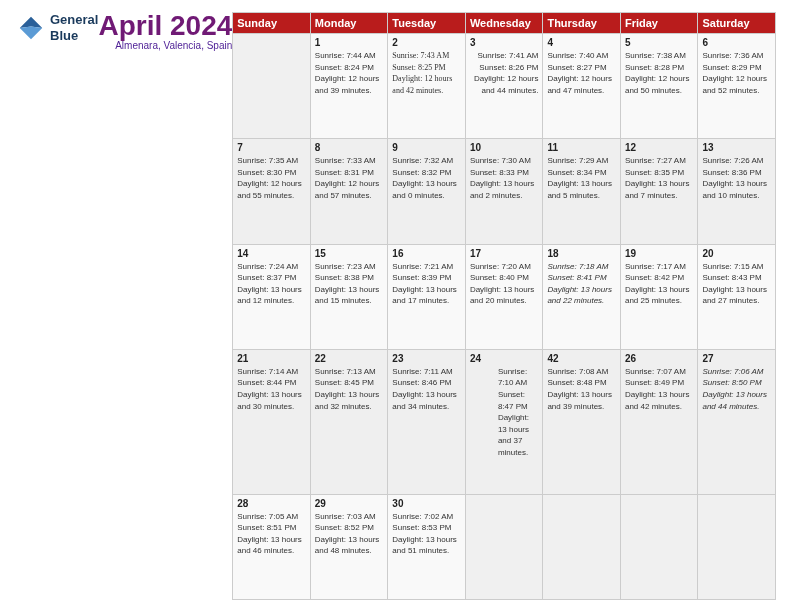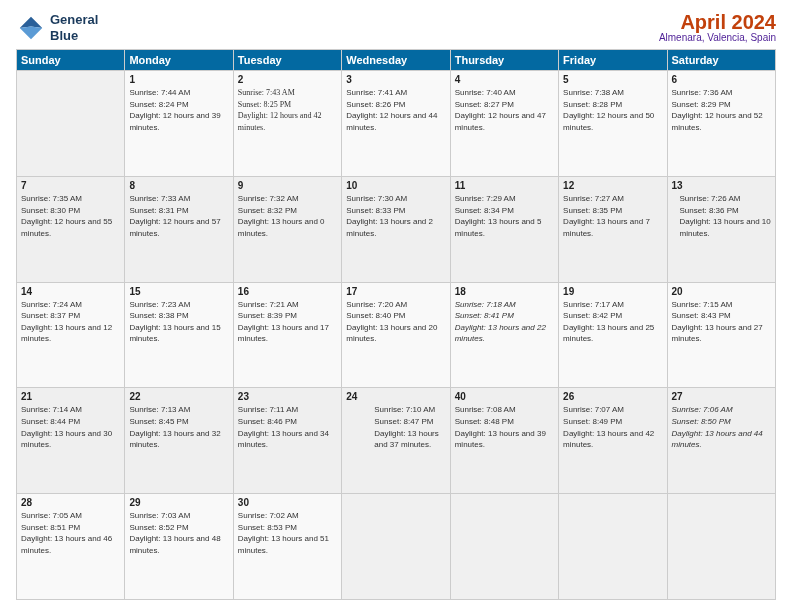--- a/index.html
+++ b/index.html
@@ -8,21 +8,21 @@
       background: #fff;
       width: 792px;
       height: 612px;
       overflow: hidden;
     }
     .page {
       width: 792px;
       height: 612px;
       padding: 12px 16px;
       display: flex;
-      flex-direction: column;
+      flex-direction: row;
     }
     .top-header {
       display: flex;
       align-items: flex-start;
       justify-content: space-between;
       margin-bottom: 6px;
     }
     .logo {
       display: flex;
       align-items: center;
@@ -35,37 +35,37 @@
       line-height: 1.2;
     }
     .logo-icon {
       width: 30px;
       height: 30px;
     }
     .title-block {
       text-align: right;
     }
     .month-title {
-      font-size: 20px;
+      font-size: 28px;
       font-weight: bold;
-      color: #c2410c;
+      color: #701a75;
       line-height: 1;
     }
     .subtitle {
       font-size: 10px;
       color: #4c1d95;
     }
     .calendar-table {
       width: 100%;
       border-collapse: collapse;
       flex: 1;
       table-layout: fixed;
     }
     .calendar-table thead tr th {
-      background-color: #0369a1;
+      background-color: #b91c1c;
       color: #fff;
       font-size: 11px;
       font-weight: bold;
       padding: 4px 4px;
       border: 1px solid #ccc;
       text-align: left;
     }
     .calendar-table tbody tr td {
       border: 1px solid #ccc;
       vertical-align: top;
@@ -139,21 +139,21 @@
 Daylight: 12 hours and 39 minutes.</div>
           </td>
           <td>
             <span class="day-number">2</span>
             <div class="cell-content" style="white-space: pre-line; font-family: Liberation Serif, serif;">Sunrise: 7:43 AM
 Sunset: 8:25 PM
 Daylight: 12 hours and 42 minutes.</div>
           </td>
           <td>
             <span class="day-number">3</span>
-            <div class="cell-content" style="white-space: pre-line;">Sunrise: 7:41 AM
+            <div class="cell-content" style="white-space: pre-line; text-align: right;">Sunrise: 7:41 AM
 Sunset: 8:26 PM
 Daylight: 12 hours and 44 minutes.</div>
           </td>
           <td>
             <span class="day-number">4</span>
             <div class="cell-content" style="white-space: pre-line;">Sunrise: 7:40 AM
 Sunset: 8:27 PM
 Daylight: 12 hours and 47 minutes.</div>
           </td>
           <td>
@@ -201,21 +201,21 @@
 Daylight: 13 hours and 5 minutes.</div>
           </td>
           <td>
             <span class="day-number">12</span>
             <div class="cell-content" style="white-space: pre-line;">Sunrise: 7:27 AM
 Sunset: 8:35 PM
 Daylight: 13 hours and 7 minutes.</div>
           </td>
           <td>
             <span class="day-number">13</span>
-            <div class="cell-content" style="white-space: pre-line; margin-left: 8px;">Sunrise: 7:26 AM
+            <div class="cell-content" style="white-space: pre-line;">Sunrise: 7:26 AM
 Sunset: 8:36 PM
 Daylight: 13 hours and 10 minutes.</div>
           </td>
         </tr>
         <tr>
           <td>
             <span class="day-number">14</span>
             <div class="cell-content" style="white-space: pre-line;">Sunrise: 7:24 AM
 Sunset: 8:37 PM
 Daylight: 13 hours and 12 minutes.</div>
@@ -276,21 +276,21 @@
 Sunset: 8:46 PM
 Daylight: 13 hours and 34 minutes.</div>
           </td>
           <td>
             <span class="day-number">24</span>
             <div class="cell-content" style="white-space: pre-line; margin-left: 28px;">Sunrise: 7:10 AM
 Sunset: 8:47 PM
 Daylight: 13 hours and 37 minutes.</div>
           </td>
           <td>
-            <span class="day-number">40</span>
+            <span class="day-number">42</span>
             <div class="cell-content" style="white-space: pre-line;">Sunrise: 7:08 AM
 Sunset: 8:48 PM
 Daylight: 13 hours and 39 minutes.</div>
           </td>
           <td>
             <span class="day-number">26</span>
             <div class="cell-content" style="white-space: pre-line;">Sunrise: 7:07 AM
 Sunset: 8:49 PM
 Daylight: 13 hours and 42 minutes.</div>
           </td>

